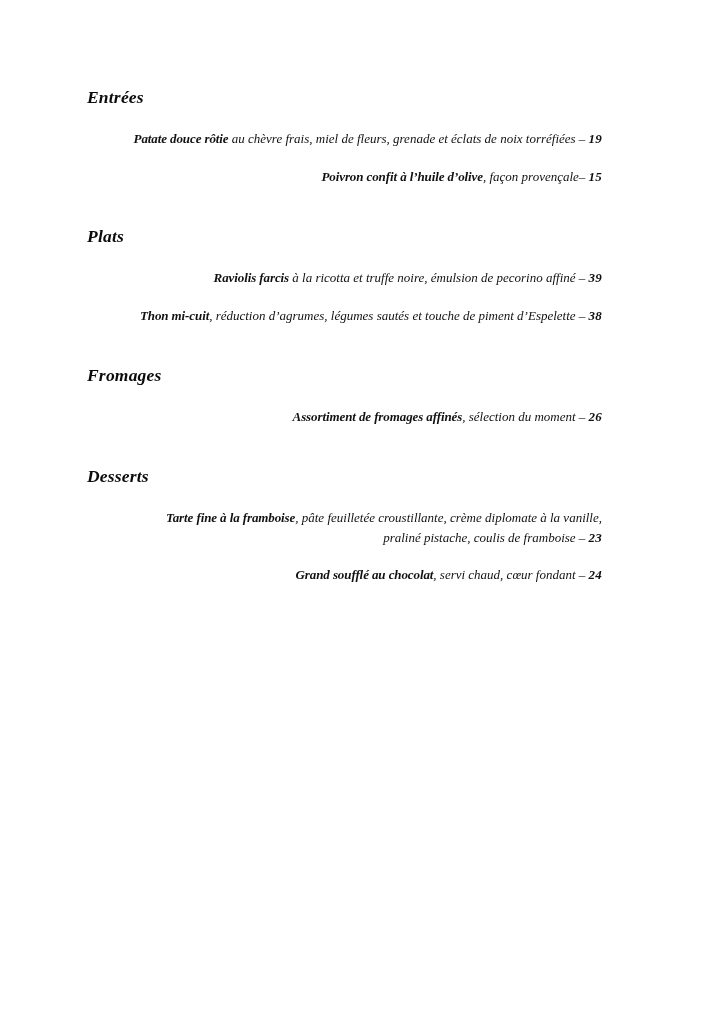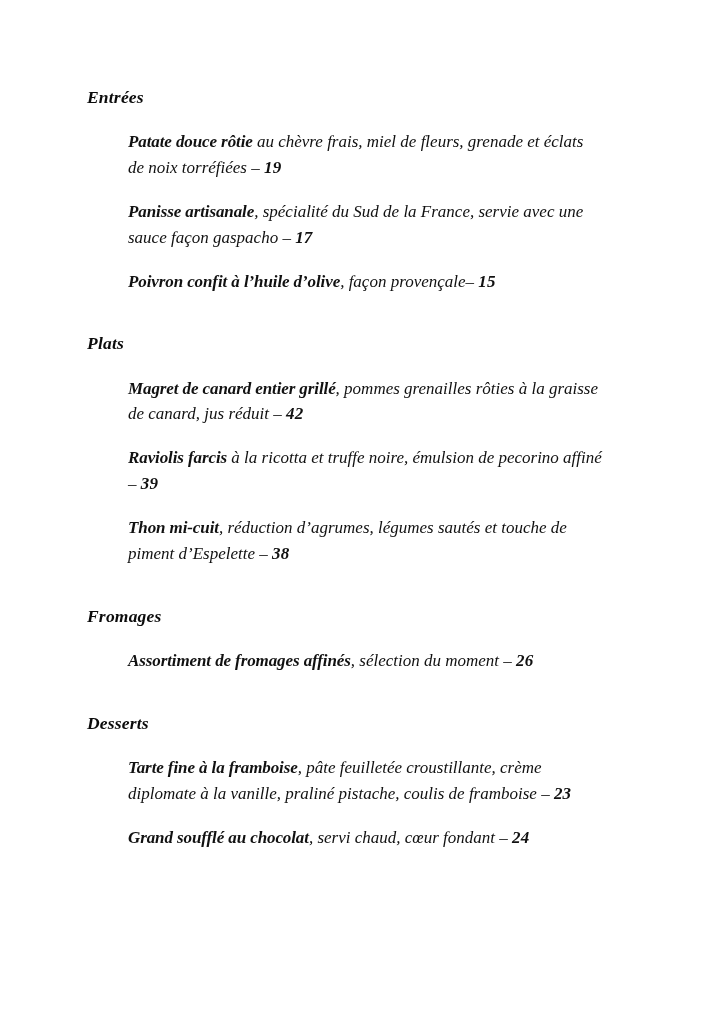--- a/index.html
+++ b/index.html
@@ -44,26 +44,26 @@
   .section-items {
     margin: 0;
     padding: 0;
     list-style: none;
     margin-left: 41px;
   }
 
   .menu-item {
     font-family: "Liberation Serif", "DejaVu Serif", serif;
     font-style: italic;
-    font-size: 17px;
+    font-size: 13px;
     line-height: 1.52;
     color: #111111;
     margin: 0 0 18px 0;
     max-width: 474px;
-    text-align: left;
+    text-align: right;
   }
   .menu-item:last-child { margin-bottom: 0; }
 
   .item-name {
     font-weight: bold;
     font-style: italic;
     letter-spacing: -0.1px;
   }
 
   .item-desc {
@@ -89,29 +89,27 @@
 </style>
 </head>
 <body>
 
 <div id="menu-page">
 
   <section class="menu-section" id="section-entrees">
     <h2 class="section-heading">Entrées</h2>
     <ul class="section-items">
         <li class="menu-item"><span class="item-name">Patate douce rôtie</span><span class="item-desc"> </span><span class="item-desc">au chèvre frais, miel de fleurs, grenade et éclats de noix torréfiées</span><span class="item-dash"> – </span><span class="item-price">19</span></li>
-        <li class="menu-item"><span class="item-name">Panisse artisanale</span><span class="item-desc">, </span><span class="item-desc">spécialité du Sud de la France, servie avec une sauce façon gaspacho</span><span class="item-dash"> – </span><span class="item-price">17</span></li>
         <li class="menu-item"><span class="item-name">Poivron confit à l’huile d’olive</span><span class="item-desc">, </span><span class="item-desc">façon provençale</span><span class="item-dash">– </span><span class="item-price">15</span></li>
       </ul>
   </section>
 
   <section class="menu-section" id="section-plats">
     <h2 class="section-heading">Plats</h2>
     <ul class="section-items">
-        <li class="menu-item"><span class="item-name">Magret de canard entier grillé</span><span class="item-desc">, </span><span class="item-desc">pommes grenailles rôties à la graisse de canard, jus réduit</span><span class="item-dash"> – </span><span class="item-price">42</span></li>
         <li class="menu-item"><span class="item-name">Raviolis farcis</span><span class="item-desc"> </span><span class="item-desc">à la ricotta et truffe noire, émulsion de pecorino affiné</span><span class="item-dash"> – </span><span class="item-price">39</span></li>
         <li class="menu-item"><span class="item-name">Thon mi-cuit</span><span class="item-desc">, </span><span class="item-desc">réduction d’agrumes, légumes sautés et touche de piment d’Espelette</span><span class="item-dash"> – </span><span class="item-price">38</span></li>
       </ul>
   </section>
 
   <section class="menu-section" id="section-fromages">
     <h2 class="section-heading">Fromages</h2>
     <ul class="section-items">
         <li class="menu-item"><span class="item-name">Assortiment de fromages affinés</span><span class="item-desc">, </span><span class="item-desc">sélection du moment</span><span class="item-dash"> – </span><span class="item-price">26</span></li>
       </ul>

